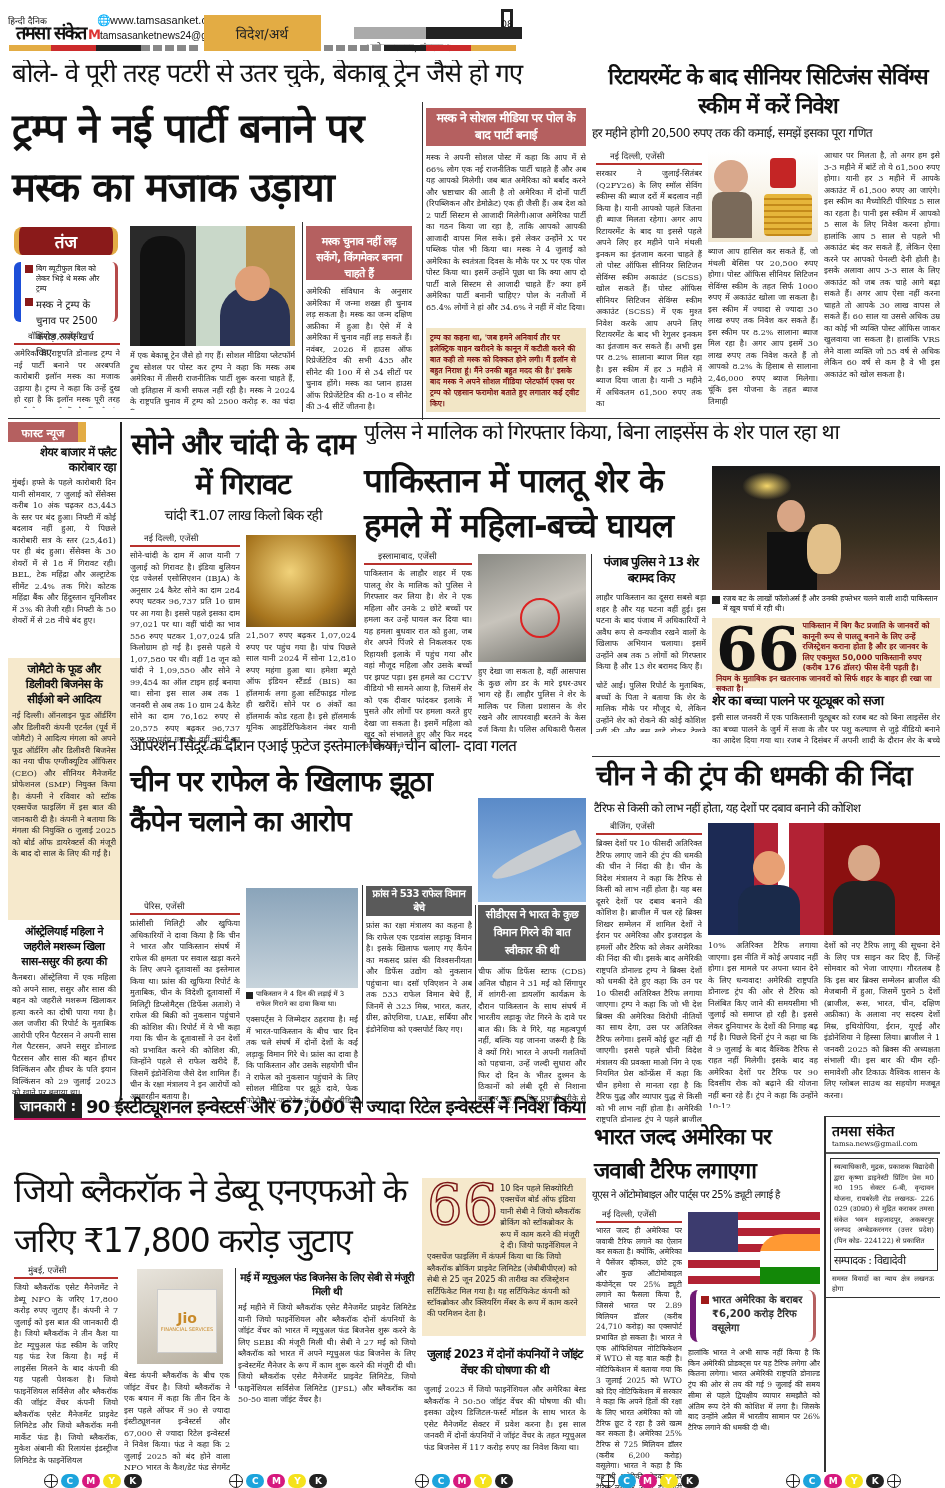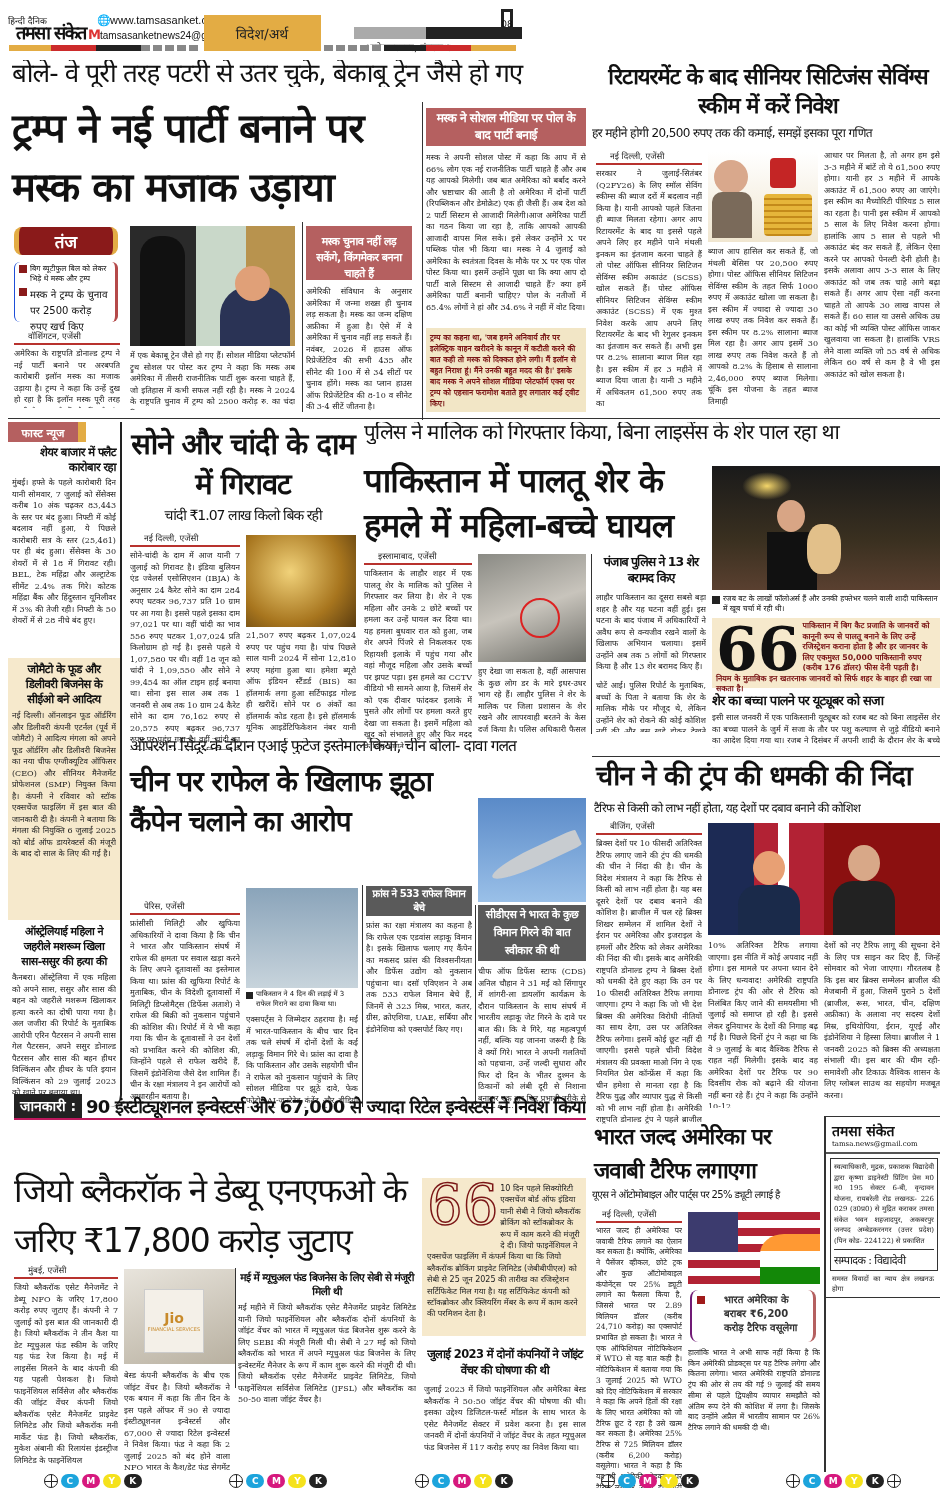--- a/index.html
+++ b/index.html
@@ -55,21 +55,21 @@
 [data-name="masthead"]{transform:none}
 </style>
 
 <div class="abs hl" data-name="trump-kicker" style="left:12px;top:60px;width:575px;font-size:26px;font-weight:normal;white-space:nowrap;overflow:hidden">बोले- वे पूरी तरह पटरी से उतर चुके, बेकाबू ट्रेन जैसे हो गए</div>
 <div class="abs hl" data-name="trump-headline-1" style="left:12px;top:107px;width:410px;font-size:40px;white-space:nowrap">ट्रम्प ने नई पार्टी बनाने पर</div>
 <div class="abs hl" data-name="trump-headline-2" style="left:12px;top:166px;width:410px;font-size:40px;white-space:nowrap">मस्क का मजाक उड़ाया</div>
 
 <div class="abs" data-name="tanj-label-box" style="left:14px;top:227px;width:104px;height:28px;background:#8a1a1a;border-left:5px solid #e3ac44;border-right:5px solid #e3ac44;border-radius:8px;display:flex;align-items:center;justify-content:center">
   <span data-name="tanj-label" style="color:#fff;font-weight:bold;font-size:17px">तंज</span>
 </div>
-<div class="abs" data-name="tanj-bullets" style="left:14px;top:262px;width:104px;height:60px;border-left:1px solid #1d4ed8;border-right:3px solid #b54a4a;border-radius:6px;padding:2px 4px">
+<div class="abs" data-name="tanj-bullets" style="left:14px;top:262px;width:104px;height:60px;border-left:7px solid #1d4ed8;border-right:3px solid #b54a4a;border-radius:6px;padding:2px 4px">
   <div data-name="tanj-bullet" style="display:flex;gap:3px;font-size:7.5px;line-height:10px;margin-bottom:3px">
       <span data-name="square-bullet-icon" style="width:8px;height:8px;background:#8a1a1a;flex:none;margin-top:1px"></span>
       <span>बिग ब्यूटीफुल बिल को लेकर भिड़े थे मस्क और ट्रम्प</span>
     </div>
   <div data-name="tanj-bullet" style="display:flex;gap:3px;font-size:10px;line-height:16px">
       <span data-name="square-bullet-icon" style="width:8px;height:8px;background:#8a1a1a;flex:none;margin-top:1px"></span>
       <span>मस्क ने ट्रम्प के चुनाव पर 2500 करोड़ रुपए खर्च किए</span>
     </div>
 </div>
 <div class="abs" data-name="trump-col1" style="left:14px;top:330px;width:106px;">
@@ -209,21 +209,21 @@
 <div class="abs" data-name="info-bar" style="left:14px;top:1094px;width:572px;height:26px;border-bottom:2px solid #be185d;display:flex;align-items:center;gap:4px">
   <span data-name="info-bar-label" style="background:#222;color:#fff;font-weight:bold;font-size:14px;padding:2px 6px;height:24px;line-height:20px">जानकारी :</span>
   <span data-name="info-bar-text" style="font-size:18px;font-weight:bold;white-space:nowrap;letter-spacing:-.8px;overflow:hidden">90 इंस्टीट्यूशनल इन्वेस्टर्स और 67,000 से ज्यादा रिटेल इन्वेस्टर्स ने निवेश किया</span>
 </div>
 
 <div class="abs hl" data-name="jio-headline" style="left:14px;top:1166px;width:400px;font-size:33px;line-height:50px;font-weight:normal;letter-spacing:-1.5px">जियो ब्लैकरॉक ने डेब्यू एनएफओ के जरिए ₹17,800 करोड़ जुटाए</div>
 <div class="abs" data-name="jio-col1" style="left:14px;top:1264px;width:104px">
   <div class="dateline" data-name="jio-dateline">मुंबई, एजेंसी</div>
   <div class="body-txt" data-name="jio-body-col1" style="height:208px">जियो ब्लैकरॉक एसेट मैनेजमेंट ने डेब्यू NFO के जरिए 17,800 करोड़ रुपए जुटाए हैं। कंपनी ने 7 जुलाई को इस बात की जानकारी दी है। जियो ब्लैकरॉक ने तीन कैश या डेट म्यूचुअल फंड स्कीम के जरिए यह फंड रेज किया है। मई में लाइसेंस मिलने के बाद कंपनी की यह पहली पेशकश है। जियो फाइनेंशियल सर्विसेज और ब्लैकरॉक की जॉइंट वेंचर कंपनी जियो ब्लैकरॉक एसेट मैनेजमेंट प्राइवेट लिमिटेड और जियो ब्लैकरॉक मनी मार्केट फंड है। जियो ब्लैकरॉक, मुकेश अंबानी की रिलायंस इंडस्ट्रीज लिमिटेड के फाइनेंशियल</div>
 </div>
-<div class="abs img" data-name="jio-financial-photo" style="left:124px;top:1269px;width:112px;height:95px;background:linear-gradient(160deg,#e8e4dc,#b8b0a0)">
+<div class="abs img" data-name="jio-financial-photo" style="left:137px;top:1269px;width:86px;height:95px;background:linear-gradient(160deg,#e8e4dc,#b8b0a0)">
   <div style="position:absolute;left:20px;top:20px;width:60px;height:64px;background:#f4f0e8;border:1px solid #ccc;display:flex;flex-direction:column;align-items:center;justify-content:center" data-name="jio-sign">
     <span data-name="jio-logo-text" style="font-weight:bold;color:#c88a2a;font-size:14px">Jio</span>
     <span data-name="jio-logo-subtext" style="font-size:5px;color:#c88a2a;text-align:center">FINANCIAL SERVICES</span>
   </div>
 </div>
 <div class="abs body-txt" data-name="jio-body-col2" style="left:124px;top:1370px;width:106px;height:102px">बेस्ड कंपनी ब्लैकरॉक के बीच एक जॉइंट वेंचर है। जियो ब्लैकरॉक ने एक बयान में कहा कि तीन दिन के इस पहले ऑफर में 90 से ज्यादा इंस्टीट्यूशनल इन्वेस्टर्स और 67,000 से ज्यादा रिटेल इन्वेस्टर्स ने निवेश किया। फंड ने कहा कि 2 जुलाई 2025 को बंद होने वाला NFO भारत के कैश/डेट फंड सेगमेंट में सबसे बड़ा था।</div>
 <div class="abs" style="left:235px;top:1268px;width:1px;height:120px;background:#333"></div>
 <div class="abs hl" data-name="jio-sub-title" style="left:238px;top:1270px;width:178px;font-size:10.5px;text-align:center;line-height:14px;letter-spacing:-.6px">मई में म्यूचुअल फंड बिजनेस के लिए सेबी से मंजूरी मिली थी</div>
 <div class="abs body-txt" data-name="jio-sub-body" style="left:238px;top:1302px;width:178px;height:170px">मई महीने में जियो ब्लैकरॉक एसेट मैनेजमेंट प्राइवेट लिमिटेड यानी जियो फाइनेंशियल और ब्लैकरॉक दोनों कंपनियों के जॉइंट वेंचर को भारत में म्यूचुअल फंड बिजनेस शुरू करने के लिए SEBI की मंजूरी मिली थी। सेबी ने 27 मई को जियो ब्लैकरॉक को भारत में अपने म्यूचुअल फंड बिजनेस के लिए इन्वेस्टमेंट मैनेजर के रूप में काम शुरू करने की मंजूरी दी थी। जियो ब्लैकरॉक एसेट मैनेजमेंट प्राइवेट लिमिटेड, जियो फाइनेंशियल सर्विसेज लिमिटेड (JFSL) और ब्लैकरॉक का 50-50 वाला जॉइंट वेंचर है।</div>
 <div class="abs" data-name="jio-quote-box" style="left:422px;top:1178px;width:164px;height:158px;background:#f6e9cc;padding:5px">
@@ -236,21 +236,21 @@
 <div class="abs hl" data-name="tariff-headline" style="left:594px;top:1120px;width:225px;font-size:22px;line-height:34px">भारत जल्द अमेरिका पर जवाबी टैरिफ लगाएगा</div>
 <div class="abs hl" data-name="tariff-subhead" style="left:592px;top:1190px;width:230px;font-size:10px;font-weight:normal;white-space:nowrap;letter-spacing:-.6px">यूएस ने ऑटोमोबाइल और पार्ट्स पर 25% ड्यूटी लगाई है</div>
 <div class="abs" data-name="tariff-col1" style="left:596px;top:1208px;width:86px">
   <div class="dateline" data-name="tariff-dateline" style="padding-left:6px">नई दिल्ली, एजेंसी</div>
   <div class="body-txt" data-name="tariff-body-col1" style="height:264px;font-size:7.5px;line-height:10.7px">भारत जल्द ही अमेरिका पर जवाबी टैरिफ लगाने का ऐलान कर सकता है। क्योंकि, अमेरिका ने पैसेंजर व्हीकल, छोटे ट्रक और कुछ ऑटोमोबाइल कंपोनेंट्स पर 25% ड्यूटी लगाने का फैसला किया है, जिससे भारत पर 2.89 बिलियन डॉलर (करीब 24,710 करोड़) का एक्सपोर्ट प्रभावित हो सकता है। भारत ने एक ऑफिशियल नोटिफिकेशन में WTO से यह बात कही है। नोटिफिकेशन में बताया गया कि 3 जुलाई 2025 को WTO को दिए नोटिफिकेशन में सरकार ने कहा कि अपने हितों की रक्षा के लिए भारत अमेरिका को जो टैरिफ छूट दे रहा है उसे खत्म कर सकता है। अमेरिका 25% टैरिफ से 725 मिलियन डॉलर (करीब 6,200 करोड़) वसूलेगा। भारत ने कहा है कि यह भी अमेरिकी प्रोडक्ट्स पर टैरिफ लगाकर उतना ही ड्यूटी वसूलेगा।</div>
 </div>
 <div class="abs img" data-name="us-india-flags-photo" style="left:688px;top:1212px;width:132px;height:72px;background:repeating-linear-gradient(180deg,#b22234 0 8px,#fff 8px 16px)">
   <div style="position:absolute;left:0;top:0;width:50px;height:40px;background:#3c3b6e" data-name="us-canton"></div>
   <div style="position:absolute;right:0;bottom:0;width:60px;height:50px;background:linear-gradient(180deg,#ff9933 0 33%,#fff 33% 66%,#138808 66%);border-radius:40% 0 0 0" data-name="india-flag-shape"></div>
 </div>
-<div class="abs" data-name="tariff-callout" style="left:690px;top:1290px;width:126px;height:52px;border-left:2px solid #701a75;border-right:3px solid #b56060;border-radius:8px;padding:3px 5px;display:flex;gap:19px">
+<div class="abs" data-name="tariff-callout" style="left:690px;top:1290px;width:126px;height:52px;border-left:6px solid #701a75;border-right:3px solid #b56060;border-radius:8px;padding:3px 5px;display:flex;gap:3px">
   <span data-name="square-bullet-icon" style="width:8px;height:8px;background:#a01a1a;flex:none;margin-top:3px"></span>
   <span style="font-size:10px;line-height:14px;font-weight:bold;color:#333">भारत अमेरिका के बराबर ₹6,200 करोड़ टैरिफ वसूलेगा</span>
 </div>
 <div class="abs body-txt" data-name="tariff-body-col2" style="left:688px;top:1348px;width:132px;height:124px;font-size:7.5px;line-height:10.7px">हालांकि भारत ने अभी साफ नहीं किया है कि किन अमेरिकी प्रोडक्ट्स पर यह टैरिफ लगेगा और कितना लगेगा। भारत अमेरिकी राष्ट्रपति डोनाल्ड ट्रंप की ओर से तय की गई 9 जुलाई की समय सीमा से पहले द्विपक्षीय व्यापार समझौते को अंतिम रूप देने की कोशिश में लगा है। जिसके बाद उन्होंने अप्रैल में भारतीय सामान पर 26% टैरिफ लगाने की धमकी दी थी।</div>
 
 <div class="abs" data-name="imprint-column" style="left:824px;top:1116px;width:116px;height:356px;border-left:2px solid #333">
   <div data-name="imprint-logo" style="font-weight:bold;font-size:14px;padding:4px 4px 0 6px;border-top:1px solid #333">तमसा संकेत</div>
   <div data-name="imprint-email" style="font-family:'DejaVu Serif',serif;font-size:7px;padding:0 6px 4px;border-bottom:2px solid #555">tamsa.news@gmail.com</div>
   <div data-name="imprint-details-box" style="margin:4px 2px 0 4px;border:1px solid #333;padding:3px">
     <div class="body-txt" data-name="imprint-details" style="font-size:7px;line-height:10.5px">स्वत्वाधिकारी, मुद्रक, प्रकाशक विद्यादेवी द्वारा कृष्णा डाइनेस्टी प्रिंटिंग प्रेस म0 न0 195 सेक्टर 6-बी, वृन्दावन योजना, रायबरेली रोड लखनऊ- 226 029 (उ0प्र0) से मुद्रित कराकर तमसा संकेत भवन शहजादपुर, अकबरपुर जनपद अम्बेडकरनगर (उत्तर प्रदेश) (पिन कोड- 224122) से प्रकाशित</div>

